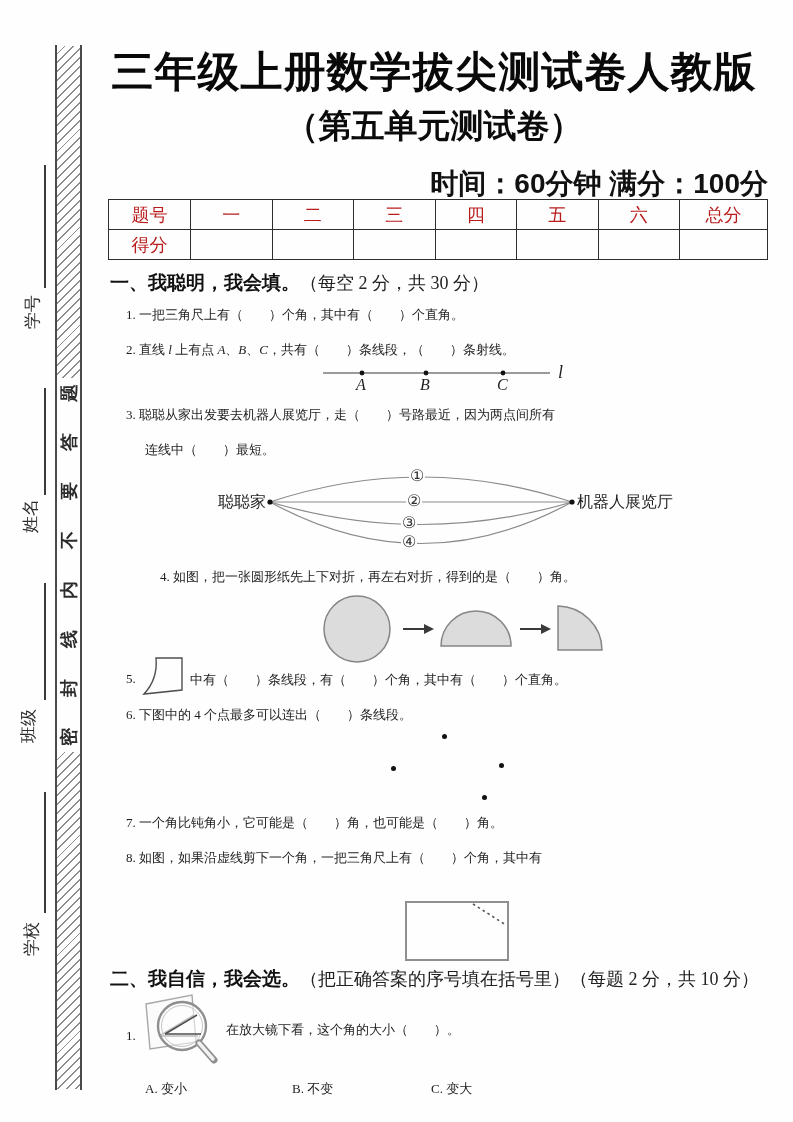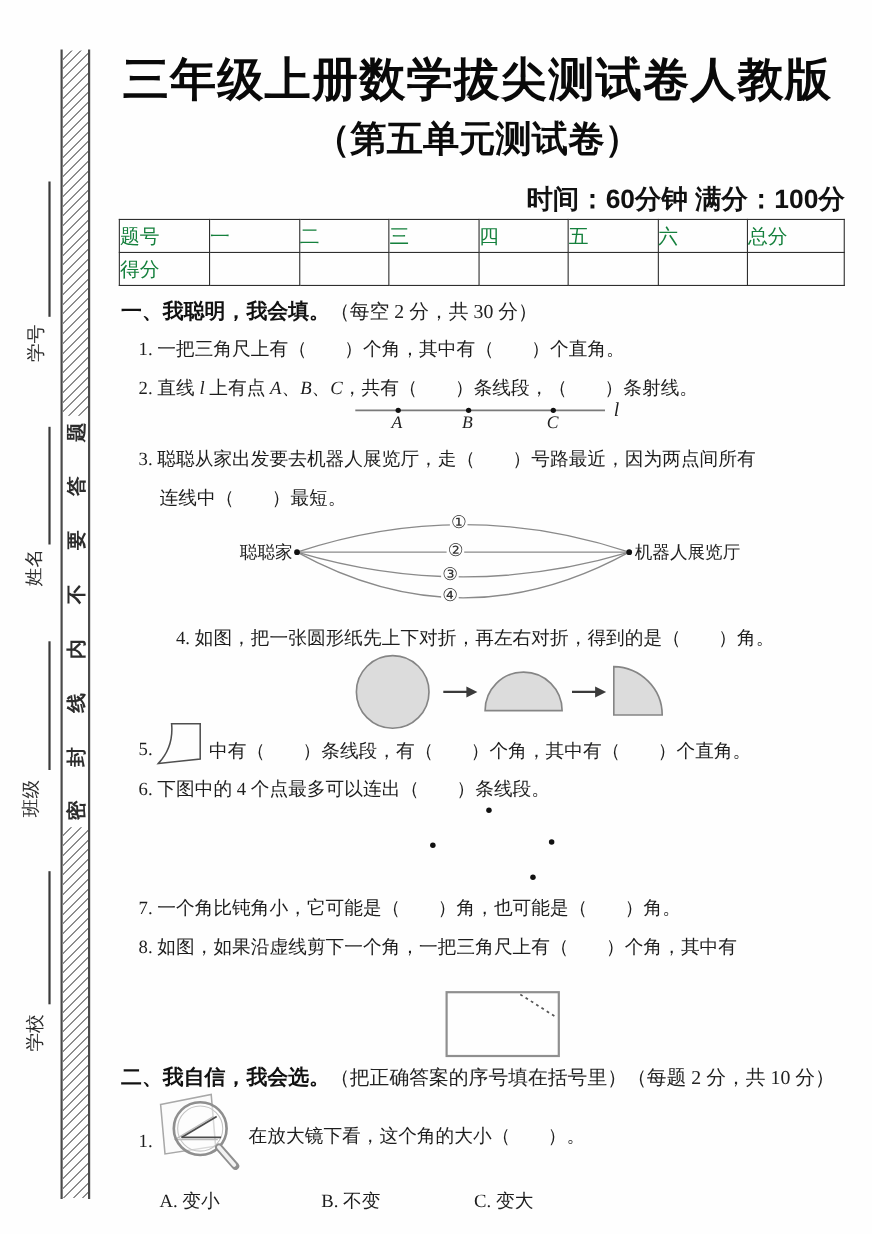--- a/index.html
+++ b/index.html
@@ -18,27 +18,27 @@
               font-size:17px;color:#2c2c2c;transform:rotate(-90deg);white-space:nowrap;}
   
   .title{position:absolute;left:98px;top:44px;width:672px;text-align:center;
          font-family:"Liberation Sans","DejaVu Sans",sans-serif;font-weight:900;
          font-size:42px;letter-spacing:1px;color:#090909;white-space:nowrap;}
   .subtitle{position:absolute;left:98px;top:104px;width:672px;text-align:center;
             font-family:"Liberation Sans","DejaVu Sans",sans-serif;font-weight:900;
             font-size:33px;color:#0b0b0b;}
   .meta{position:absolute;left:98px;top:165px;width:670px;text-align:right;
         font-family:"Liberation Sans","DejaVu Sans",sans-serif;font-weight:700;
-        font-size:24px;color:#111;}
+        font-size:28px;color:#111;}
   
   table.score{position:absolute;left:108px;top:199px;width:660px;border-collapse:collapse;table-layout:fixed;}
-  table.score td{border:1.7px solid #2e2e2e;height:29px;
-                 font-size:18px;color:#15803d;padding:0;}
-  
-  .q{position:absolute;font-size:17px;color:#1d1d1d;white-space:nowrap;}
+  table.score td{border:1.7px solid #2e2e2e;height:29px;text-align:center;
+                 font-size:18px;color:#b91c1c;padding:0;}
+  
+  .q{position:absolute;font-size:13px;color:#1d1d1d;white-space:nowrap;}
   .sechead{position:absolute;font-size:19px;white-space:nowrap;color:#111;}
   .secbold{font-family:"Liberation Sans","DejaVu Sans",sans-serif;font-weight:800;}
   .secnote{font-size:18px;color:#222;}
   .it{font-style:italic;font-family:"Liberation Serif","DejaVu Serif",serif;}
   .figlabel{position:absolute;font-size:16px;color:#1f1f1f;white-space:nowrap;}
   .circled{position:absolute;font-size:16px;color:#333;background:#fefefe;line-height:1;padding:0 1px;}
   .dot4{position:absolute;width:5px;height:5px;background:#111;border-radius:50%;}
   .cutrect{position:absolute;left:405px;top:901px;width:100px;height:56px;border:2px solid #8f8f8f;}
 </style>
 </head>

